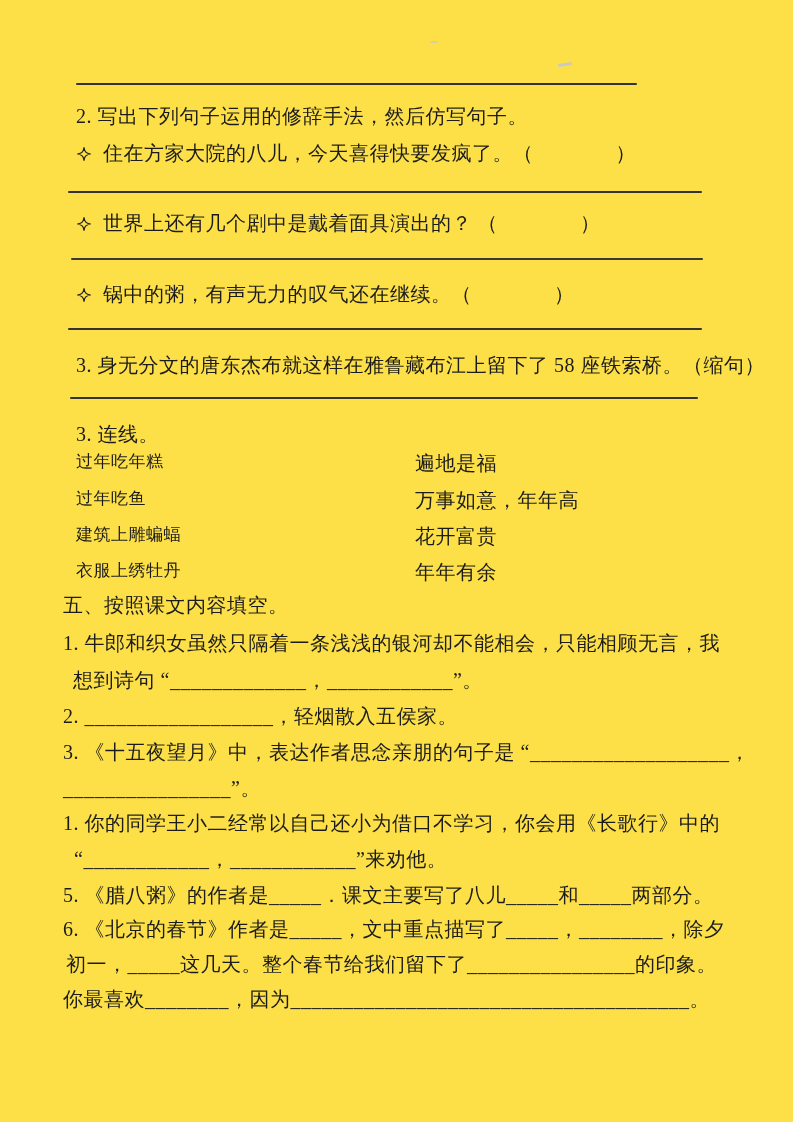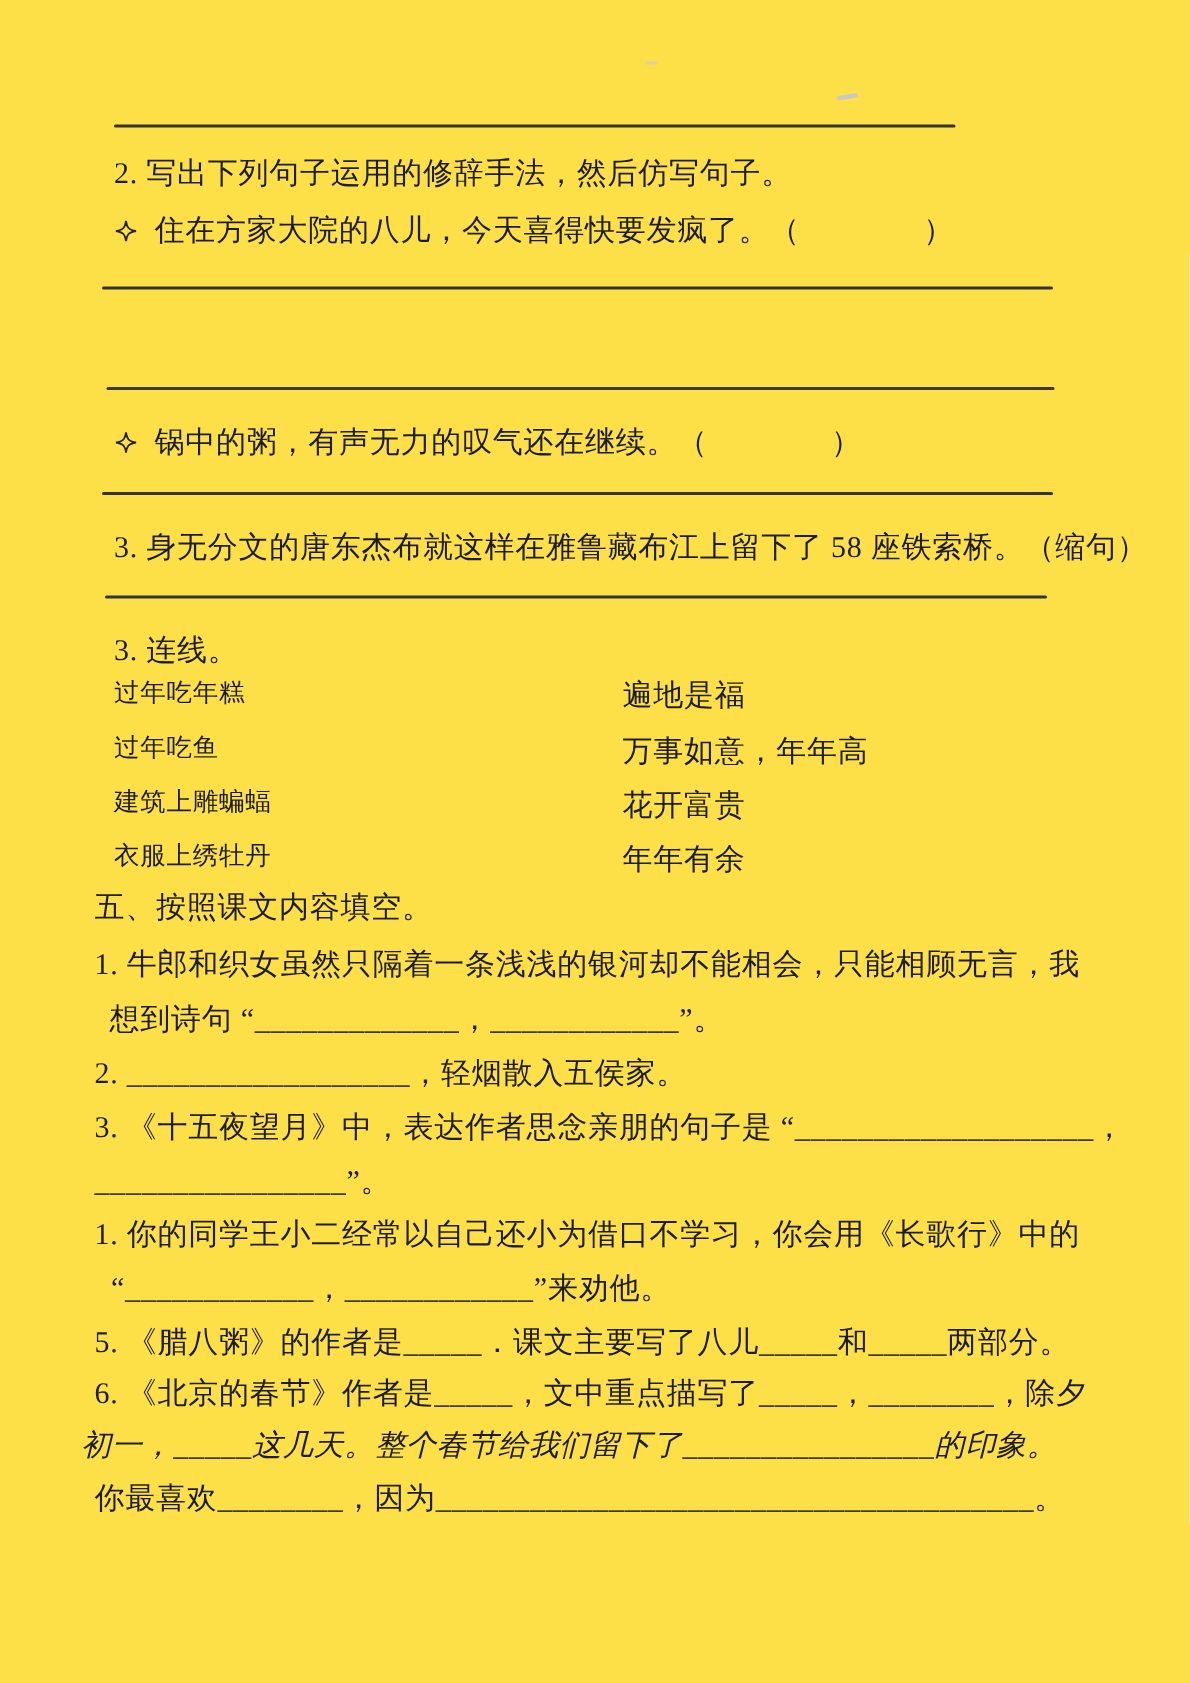--- a/index.html
+++ b/index.html
@@ -70,20 +70,28 @@
     <span class="icon">
       <svg viewBox="0 0 24 24" width="16" height="16">
           <path d="M12 2 C12.9 8 14 10.6 22 12 C14 13.4 12.9 16 12 22 C11.1 16 10 13.4 2 12 C10 10.6 11.1 8 12 2 Z" fill="none" stroke="#222222" stroke-width="1.8"></path>
         </svg>
     </span>
     <span>住在方家大院的八儿，今天喜得快要发疯了。（　　　　）</span>
   </div>
 
   <div class="hline" style="left:68px; top:191px; width:634px;"></div>
 
+  <div class="bullet-row" style="left:76px; top:210px;">
+    <span class="icon">
+      <svg viewBox="0 0 24 24" width="16" height="16">
+          <path d="M12 2 C12.9 8 14 10.6 22 12 C14 13.4 12.9 16 12 22 C11.1 16 10 13.4 2 12 C10 10.6 11.1 8 12 2 Z" fill="none" stroke="#222222" stroke-width="1.8"></path>
+        </svg>
+    </span>
+    <span>世界上还有几个剧中是戴着面具演出的？ （　　　　）</span>
+  </div>
 
   <div class="hline thin" style="left:71px; top:258px; width:632px;"></div>
 
   <div class="bullet-row" style="left:76px; top:281px;">
     <span class="icon">
       <svg viewBox="0 0 24 24" width="16" height="16">
           <path d="M12 2 C12.9 8 14 10.6 22 12 C14 13.4 12.9 16 12 22 C11.1 16 10 13.4 2 12 C10 10.6 11.1 8 12 2 Z" fill="none" stroke="#222222" stroke-width="1.8"></path>
         </svg>
     </span>
     <span>锅中的粥，有声无力的叹气还在继续。（　　　　）</span>
@@ -123,16 +131,16 @@
 
   <div class="row" style="left:63px; top:739px;">3. 《十五夜望月》中，表达作者思念亲朋的句子是 “___________________，</div>
   <div class="row" style="left:63px; top:775px;">________________”。</div>
 
   <div class="row" style="left:63px; top:810px;">1. 你的同学王小二经常以自己还小为借口不学习，你会用《长歌行》中的</div>
   <div class="row" style="left:74px; top:846px;">“____________，____________”来劝他。</div>
 
   <div class="row" style="left:63px; top:882px;">5. 《腊八粥》的作者是_____．课文主要写了八儿_____和_____两部分。</div>
 
   <div class="row" style="left:63px; top:916px;">6. 《北京的春节》作者是_____，文中重点描写了_____，________，除夕</div>
-  <div class="row" style="left:54px; top:951px;font-style:italic;">初一，_____这几天。整个春节给我们留下了________________的印象。</div>
+  <div class="row" style="left:66px; top:951px;">初一，_____这几天。整个春节给我们留下了________________的印象。</div>
   <div class="row" style="left:63px; top:986px;">你最喜欢________，因为______________________________________。</div>
 
 </div>
 
 </body></html>

